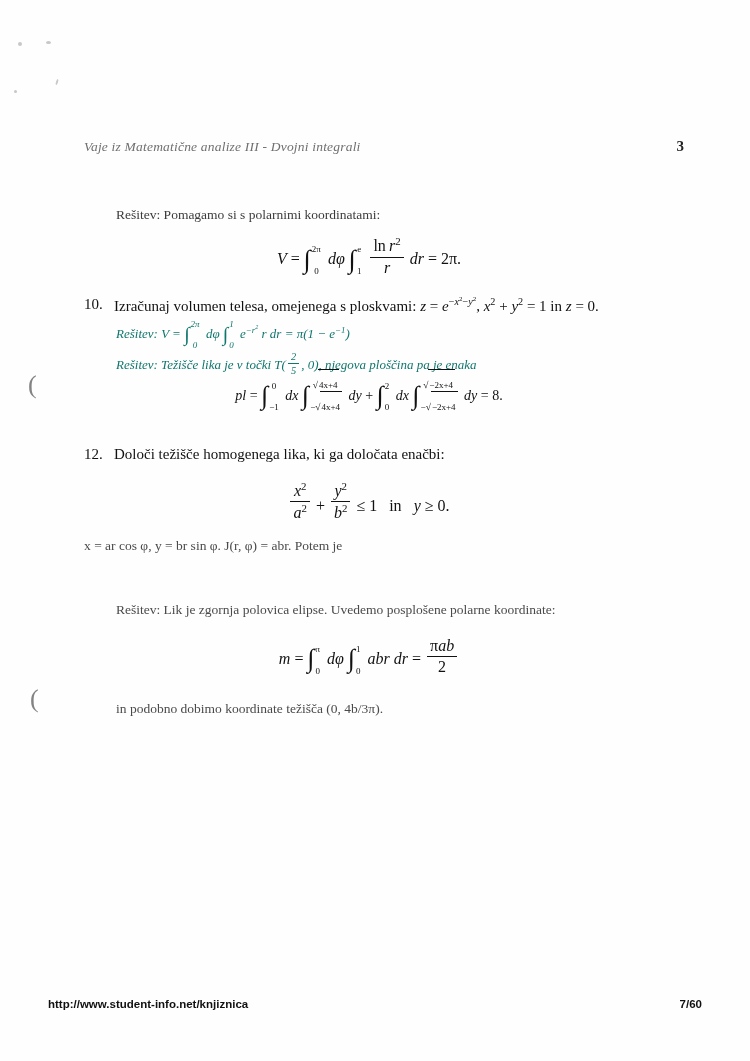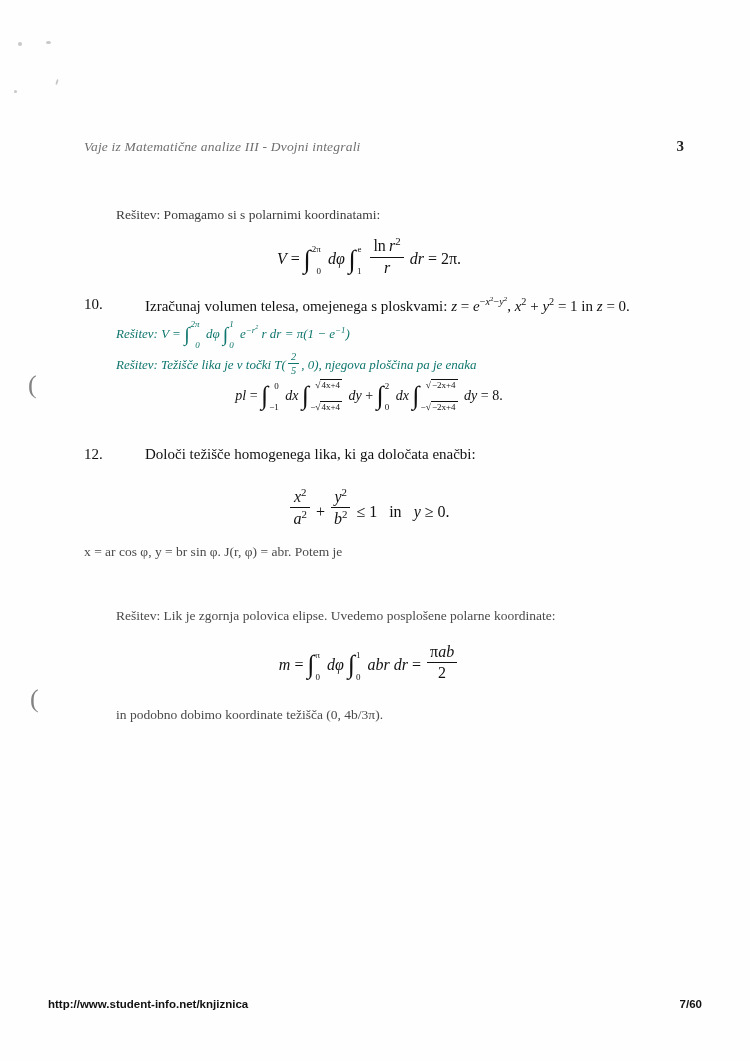--- a/index.html
+++ b/index.html
@@ -88,21 +88,20 @@
     font-size: 16px;
   }
   .eq.small { font-size: 14px; }
 
   .item {
     display: flex;
     align-items: flex-start;
     margin: 14px 0 6px 0;
     font-size: 15px;
     line-height: 1.45;
-    gap: 31px;
   }
   .item .num {
     width: 30px;
     flex: 0 0 30px;
     text-align: left;
   }
   .item .txt { flex: 1 1 auto; }
 
   .inline-sol {
     font-style: italic;
@@ -127,29 +126,29 @@
     line-height: 0;
     position: relative;
     top: 3px;
     font-family: "Liberation Serif", serif;
   }
   .lim {
     display: inline-block;
     font-size: 9px;
     line-height: 1.05;
     vertical-align: middle;
-    text-align: right;
+    text-align: center;
     margin: 0 3px 0 1px;
   }
   .lim .up { display: block; position: relative; top: -6px; }
   .lim .lo { display: block; position: relative; top: 6px; }
   sup.s, sub.s { font-size: .68em; }
   .sqrt {
     border-top: 1px solid currentColor;
-    padding: 0 2px 0 1px;
+    padding: 10px 2px 0 1px;
   }
   .radic { font-size: 1.05em; }
 
   .footer {
     position: absolute;
     left: 48px;
     right: 48px;
     top: 998px;
     display: flex;
     justify-content: space-between;
@@ -226,21 +225,21 @@
       <span class="intsym">∫</span><span class="lim"><span class="up"><span class="radic">√</span><span class="sqrt">−2x+4</span></span><span class="lo">−<span class="radic">√</span><span class="sqrt">−2x+4</span></span></span>
       <span class="mi">dy</span> = 8.
       
     </div>
 
     <div class="item" style="margin-top:37px">
       <div class="num">12.</div>
       <div class="txt">Določi težišče homogenega lika, ki ga določata enačbi:</div>
     </div>
 
-    <div class="eq" style="margin-top:20px">
+    <div class="eq" style="margin-top:14px">
       <span class="frac"><span class="n"><span class="mi">x</span><sup class="s">2</sup></span><span class="d"><span class="mi">a</span><sup class="s">2</sup></span></span>
       +
       <span class="frac"><span class="n"><span class="mi">y</span><sup class="s">2</sup></span><span class="d"><span class="mi">b</span><sup class="s">2</sup></span></span>
       ≤ 1 &nbsp;&nbsp;in&nbsp;&nbsp; <span class="mi">y</span> ≥ 0.
       
     </div>
 
     <div class="sol" style="margin-left:0;margin-top:-4px">x = ar cos φ, y = br sin φ. J(r, φ) = abr. Potem je</div>
     <div class="sol" style="margin-top:44px">Rešitev: Lik je zgornja polovica elipse. Uvedemo posplošene polarne koordinate:</div>
 

